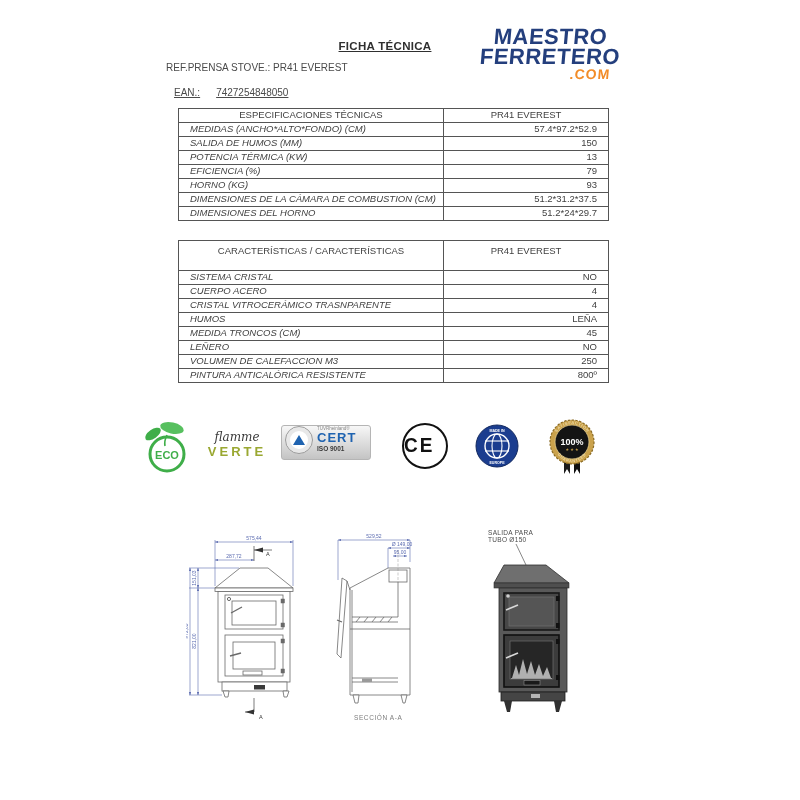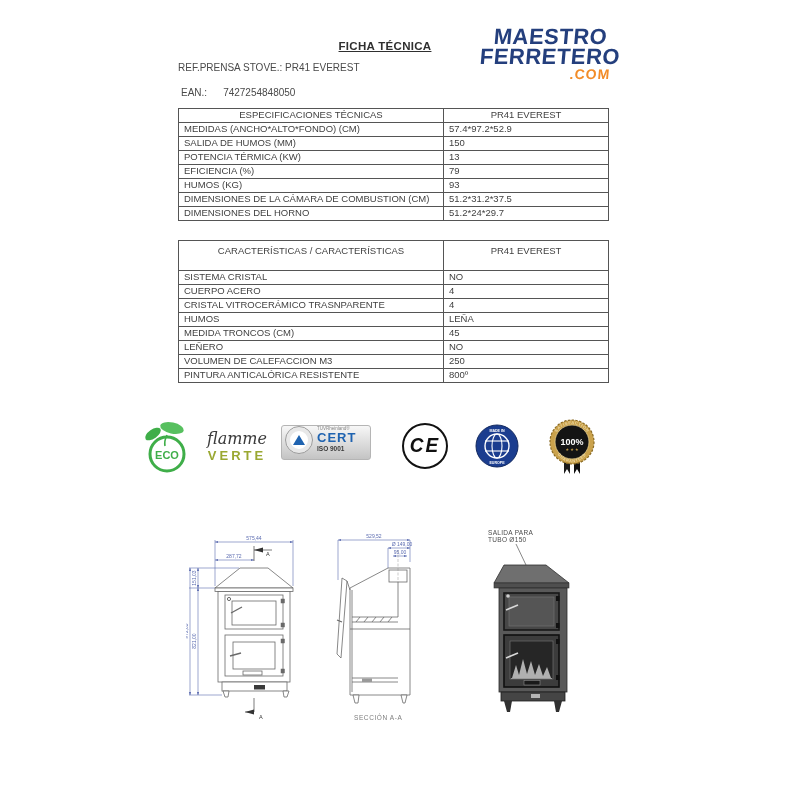--- a/index.html
+++ b/index.html
@@ -3,57 +3,57 @@
 <meta charset="utf-8">
 <style>
   html,body{margin:0;padding:0;background:#fff;}
   #page{position:relative;width:672px;height:800px;background:#ffffff;overflow:hidden;
         font-family:"Liberation Sans",sans-serif;color:#3f3f3f;}
   .abs{position:absolute;}
 
   
   #doc-title{top:40px;left:178px;width:414px;text-align:center;font-size:11.5px;
              font-weight:bold;letter-spacing:.3px;text-decoration:underline;color:#2f2f2f;}
-  #ref-line{top:62px;left:178px;font-size:10px;color:#4a4a4a;}
-  #ean-line{top:87px;left:181px;font-size:10px;color:#4a4a4a;}
+  #ref-line{top:62px;left:166px;font-size:10px;color:#4a4a4a;}
+  #ean-line{top:87px;left:174px;font-size:10px;color:#4a4a4a;text-decoration:underline;}
   #ean-line .val{margin-left:16px;}
   #brand{top:27px;left:480px;width:138px;transform:skewX(-5deg);}
   #brand .l1,#brand .l2{font-weight:bold;font-size:22px;line-height:.92;color:#243f7d;
              text-align:center;letter-spacing:.5px;}
   #brand .l3{font-weight:bold;font-size:14px;color:#f28c28;text-align:right;
              padding-right:6px;letter-spacing:1px;line-height:1.1;}
 
   
   table.spec{border-collapse:collapse;width:430px;table-layout:fixed;font-size:9.5px;color:#3f3f3f;}
-  table.spec td,table.spec th{border:1px solid #555;font-weight:normal;padding:0 5px;height:13px;
+  table.spec td,table.spec th{border:1px solid #555;font-weight:normal;padding:0 11px;height:13px;
              line-height:1.1;overflow:hidden;white-space:nowrap;}
-  table.spec .c1{text-align:left;}
-  table.spec .c2{text-align:left;}
+  table.spec .c1{text-align:left;font-style:italic;}
+  table.spec .c2{text-align:right;}
   table.spec th{text-align:center;}
   #table1{top:108px;left:178px;}
   #table2{top:240px;left:178px;}
   #table2 th{height:24px;vertical-align:top;padding-top:5px;}
 
   
   .badge-txt{line-height:1;}
   #flamme{top:431px;left:206px;width:62px;text-align:center;}
-  #flamme .fl1{font-family:"DejaVu Serif",serif;font-style:italic;font-size:16px;color:#3a3a3a;}
+  #flamme .fl1{font-family:"DejaVu Serif",serif;font-style:italic;font-size:12px;color:#3a3a3a;}
   #flamme .fl2{font-size:13px;font-weight:bold;letter-spacing:3px;color:#9aa832;margin-top:2px;}
   #tuv{top:425px;left:281px;width:88px;height:33px;border-radius:3px;border:1px solid #b5b5b5;
        background:linear-gradient(#f7f7f7,#c4c4c4);display:flex;align-items:flex-start;}
   #tuv .seal{width:26px;height:26px;border-radius:50%;background:#fff;border:1px solid #9a9a9a;
        margin-left:3px;display:flex;align-items:center;justify-content:center;box-shadow:inset 0 0 0 4px #e8e8e8;}
   #tuv .tri{width:0;height:0;border-left:6px solid transparent;border-right:6px solid transparent;
        border-bottom:10px solid #1f63b0;}
   #tuv .txt{margin-left:4px;}
   #tuv .t1{font-size:4.5px;color:#8a8a8a;}
   #tuv .t2{font-size:13px;font-weight:bold;color:#1f63b0;letter-spacing:1px;line-height:1;}
   #tuv .t3{font-size:6.5px;font-weight:bold;color:#3a3a3a;margin-top:1px;}
   #ce{top:423px;left:402px;width:42px;height:42px;border:2.5px solid #111;border-radius:50%;
-      display:flex;align-items:center;justify-content:center;font-style:italic;}
+      display:flex;align-items:center;justify-content:flex-start;}
   #ce .cetext{font-size:19px;font-weight:bold;color:#111;letter-spacing:2px;transform:scaleY(1.05);}
 
   
   .dimtext{font-size:5px;fill:#5b6bb0;}
   .caption{font-size:6.5px;color:#7d7d7d;letter-spacing:.6px;}
   #sec-caption{top:714px;left:354px;}
   #callout{top:529px;left:488px;font-size:6.5px;color:#4a4a4a;line-height:1.15;letter-spacing:.3px;}
 </style>
 </head>
 <body>
@@ -91,21 +91,21 @@
         </tr>
     <tr>
           <td class="c1">POTENCIA TÉRMICA (KW)</td>
           <td class="c2">13</td>
         </tr>
     <tr>
           <td class="c1">EFICIENCIA (%)</td>
           <td class="c2">79</td>
         </tr>
     <tr>
-          <td class="c1">HUMOS (KG)</td>
+          <td class="c1">HORNO (KG)</td>
           <td class="c2">93</td>
         </tr>
     <tr>
           <td class="c1">DIMENSIONES DE LA CÁMARA DE COMBUSTION (CM)</td>
           <td class="c2">51.2*31.2*37.5</td>
         </tr>
     <tr>
           <td class="c1">DIMENSIONES DEL HORNO</td>
           <td class="c2">51.2*24*29.7</td>
         </tr>

